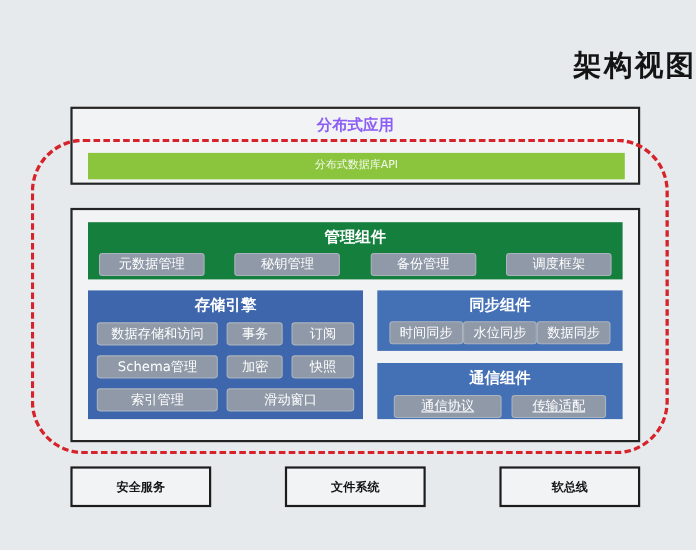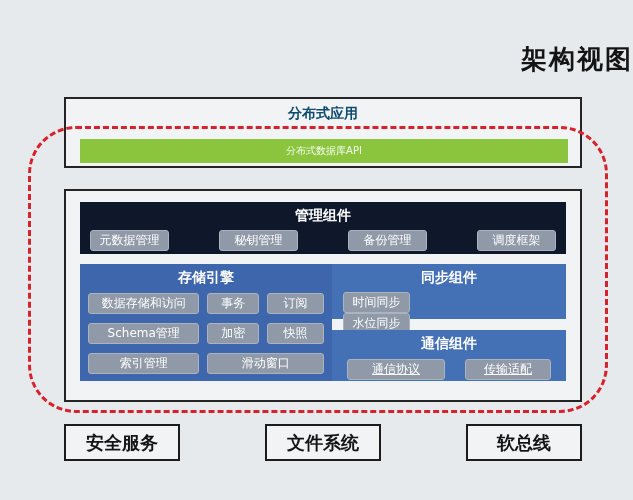--- a/index.html
+++ b/index.html
@@ -13,21 +13,21 @@
     text-align:right; font-size:26px; font-weight:bold;
     color:#141414; letter-spacing:2px;
   }
   .panel {
     position:absolute; background:#f1f3f5;
     border:2px solid #242424; box-sizing:border-box;
   }
   #app-box { left:64px; top:97px; width:518px; height:71px; }
   .app-label {
     margin-top:6px; text-align:center;
-    font-size:14px; font-weight:bold; color:#0c4a6e;
+    font-size:14px; font-weight:bold; color:#8b5cf6;
   }
   .api-bar {
     position:absolute; left:14px; right:12px; top:40px; height:24px;
     background:#8bc53e; color:rgba(255,255,255,0.92);
     font-size:10px; text-align:center; line-height:24px;
   }
   .dashed {
     position:absolute; left:28px; top:126px; width:580px; height:287px;
     border:3px dashed #d6232b; border-radius:48px;
     box-sizing:border-box; z-index:5; pointer-events:none;
@@ -36,46 +36,46 @@
   .blue { background:#4470b6; color:#ffffff; box-sizing:border-box; }
   .blue-title {
     text-align:center; font-size:14px; font-weight:bold;
     padding-top:5px; color:#ffffff;
   }
   .btn {
     background:#8f99a7; border:1px solid #aab3be; border-radius:3px;
     color:#ffffff; font-size:12px; height:21px; line-height:19px;
     text-align:center; box-sizing:border-box; white-space:nowrap; overflow:hidden;
   }
-  #mgmt { height:52px; background:#0f172a; }
+  #mgmt { height:52px; background:#15803d; }
   .mgmt-row { display:flex; justify-content:space-between; padding:5px 10px 0; }
-  .mgmt-row .btn { width:79px; }
-  .cols { display:flex; margin-top:10px; height:117px; }
+  .mgmt-row .btn { width:96px; }
+  .cols { display:flex; gap:13px; margin-top:10px; height:117px; }
   #storage { width:252px; background:#3e66ad; padding:0 8px; }
   .sgrid {
     display:grid; grid-template-columns:1.95fr 0.9fr 1fr;
     gap:9px 8px; margin-top:6px;
   }
   .span2 { grid-column:2 / 4; }
   .rightcol { flex:1; display:flex; flex-direction:column; gap:11px; }
   #sync { height:55px; padding:0 7px; }
-  .sync-row { display:flex; justify-content:flex-start; padding:5px 4px 0;flex-direction:column; }
+  .sync-row { display:flex; justify-content:flex-start; padding:5px 4px 0; }
   .sync-row .btn { width:67px; }
   #comm { flex:1; padding:0 7px; }
   .comm-row { display:flex; justify-content:space-between; padding:6px 8px 0;text-decoration:underline; }
   .comm-row .btn:first-child { width:98px; }
   .comm-row .btn:last-child  { width:86px; }
   .bottom {
     position:absolute; left:64px; top:424px; width:518px;
     display:flex; justify-content:space-between;
   }
   .bbox {
-    width:116px; height:37px; background:#f1f3f5; border:2px solid #1c1c1c;
+    width:128px; height:37px; background:#f1f3f5; border:2px solid #1c1c1c;
     display:flex; align-items:center; justify-content:center;
-    font-size:18px; font-weight:bold; color:#141414; box-sizing:border-box;
+    font-size:11px; font-weight:bold; color:#141414; box-sizing:border-box;
   }
 </style>
 </head>
 <body>
 
 <div class="canvas">
 
   <div class="ttl">架构视图</div>
 
   <div class="panel" id="app-box">

